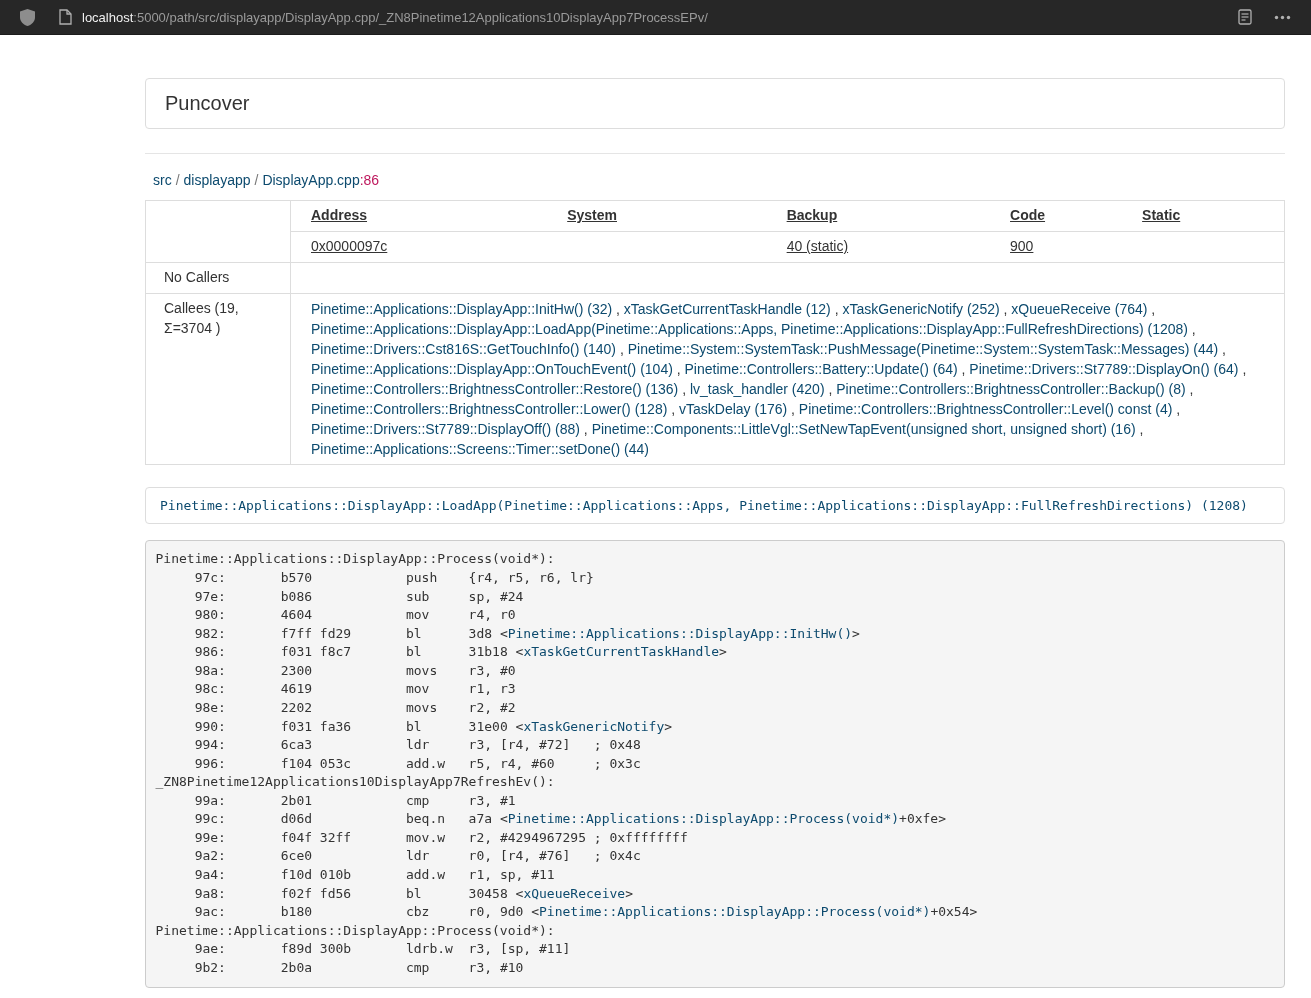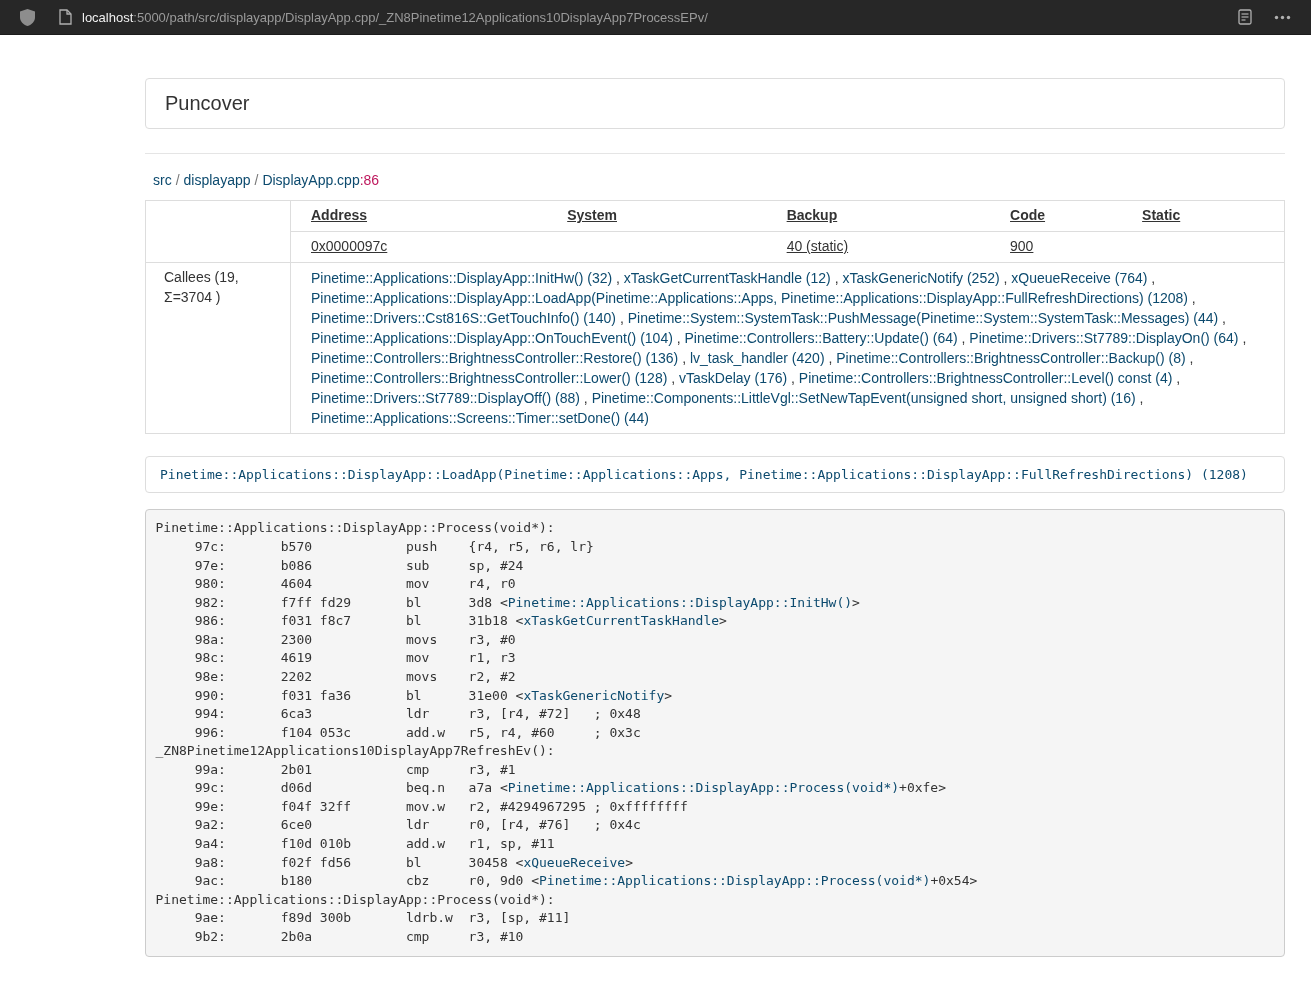--- a/index.html
+++ b/index.html
@@ -142,20 +142,24 @@
                 <td></td>
                 <td>40 (static)</td>
                 <td>900</td>
                 <td></td>
               </tr>
             </tbody>
           </table>
         </td>
       </tr>
       <tr>
+        <td class="label-cell">No Callers</td>
+        <td class="value-cell"></td>
+      </tr>
+      <tr>
         <td class="label-cell">Callees (19, Σ=3704 )</td>
         <td class="callees-cell"><a href="#" class="link">Pinetime::Applications::DisplayApp::InitHw() (32)</a> , <a href="#" class="link">xTaskGetCurrentTaskHandle (12)</a> , <a href="#" class="link">xTaskGenericNotify (252)</a> , <a href="#" class="link">xQueueReceive (764)</a> , <a href="#" class="link">Pinetime::Applications::DisplayApp::LoadApp(Pinetime::Applications::Apps, Pinetime::Applications::DisplayApp::FullRefreshDirections) (1208)</a> , <a href="#" class="link">Pinetime::Drivers::Cst816S::GetTouchInfo() (140)</a> , <a href="#" class="link">Pinetime::System::SystemTask::PushMessage(Pinetime::System::SystemTask::Messages) (44)</a> , <a href="#" class="link">Pinetime::Applications::DisplayApp::OnTouchEvent() (104)</a> , <a href="#" class="link">Pinetime::Controllers::Battery::Update() (64)</a> , <a href="#" class="link">Pinetime::Drivers::St7789::DisplayOn() (64)</a> , <a href="#" class="link">Pinetime::Controllers::BrightnessController::Restore() (136)</a> , <a href="#" class="link">lv_task_handler (420)</a> , <a href="#" class="link">Pinetime::Controllers::BrightnessController::Backup() (8)</a> , <a href="#" class="link">Pinetime::Controllers::BrightnessController::Lower() (128)</a> , <a href="#" class="link">vTaskDelay (176)</a> , <a href="#" class="link">Pinetime::Controllers::BrightnessController::Level() const (4)</a> , <a href="#" class="link">Pinetime::Drivers::St7789::DisplayOff() (88)</a> , <a href="#" class="link">Pinetime::Components::LittleVgl::SetNewTapEvent(unsigned short, unsigned short) (16)</a> , <a href="#" class="link">Pinetime::Applications::Screens::Timer::setDone() (44)</a></td>
       </tr>
     </tbody>
   </table>
 
   <div class="highlight-panel">
     <a class="link" href="#">Pinetime::Applications::DisplayApp::LoadApp(Pinetime::Applications::Apps, Pinetime::Applications::DisplayApp::FullRefreshDirections) (1208)</a>
   </div>
 

